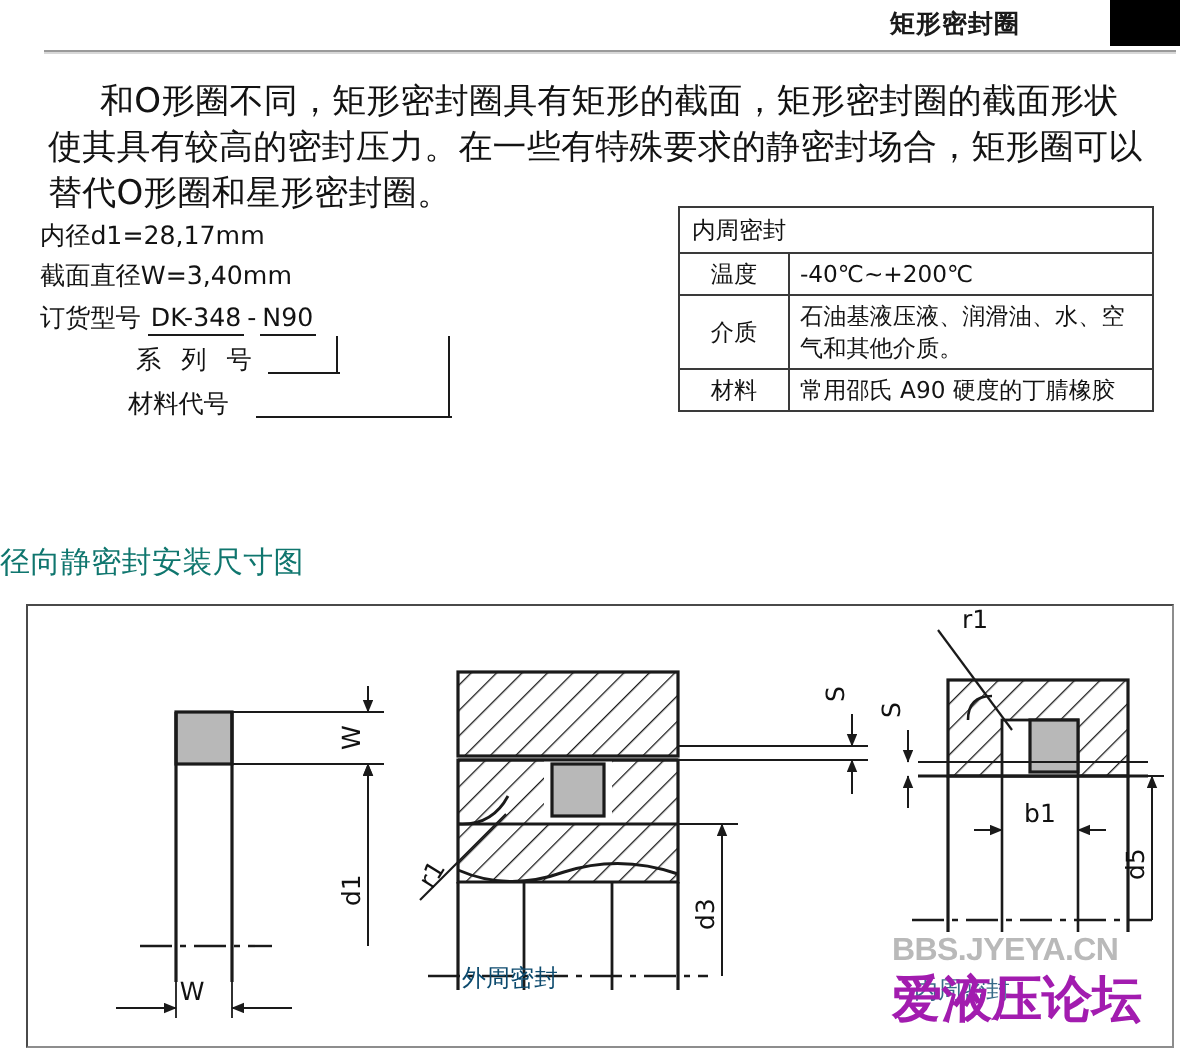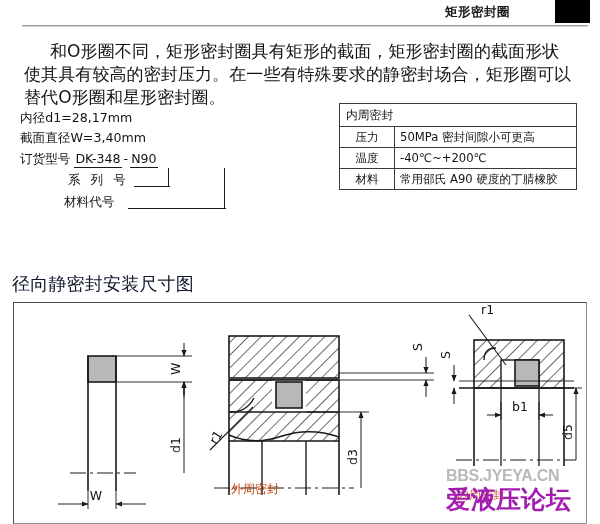--- a/index.html
+++ b/index.html
@@ -129,41 +129,41 @@
   .tbl-key {
     width: 44px;
     text-align: center;
     white-space: nowrap;
   }
   .tbl-val { text-align: left; }
 
   
   #figure-caption {
     position: absolute;
-    left: 12px; top: 272px;
-    font-size: 18px;
-    color: #0f172a;
+    left: 0; top: 272px;
+    font-size: 15px;
+    color: #0f766e;
     letter-spacing: .2px;
   }
   #figure-box {
     position: absolute;
     left: 13px; top: 302px;
     width: 572px; height: 220px;
     border: 1.6px solid #4a4a4a;
     border-right-color: #8d8d8d;
     border-bottom-color: #8d8d8d;
     background: #fff;
     overflow: hidden;
   }
   #figure-svg { display: block; }
 
   .fig-label {
     position: absolute;
     font-size: 12px;
-    color: #c2410c;
+    color: #0c4a6e;
     white-space: nowrap;
   }
   #label-outer-seal { left: 231px; top: 481px; }
   #label-inner-seal { left: 457px; top: 487px; opacity: .82; }
 
   
   #watermark {
     position: absolute;
     left: 446px; top: 466px;
     width: 154px;
@@ -216,26 +216,26 @@
     <span class="leader-line" style="left:162px; top:-1px; width:1.4px; height:41px;"></span>
   </div>
 </div>
 
 <table id="tech-table">
   <tbody>
     <tr>
       <td class="head-cell" colspan="2">内周密封</td>
     </tr>
     <tr>
-      <td class="tbl-key">压力</td>
-      <td class="tbl-val">50MPa 密封间隙小可更高</td>
+      <td class="tbl-key">温度</td>
+      <td class="tbl-val">-40℃~+200℃</td>
     </tr>
     <tr>
-      <td class="tbl-key">温度</td>
-      <td class="tbl-val">-40℃~+200℃</td>
+      <td class="tbl-key">介质</td>
+      <td class="tbl-val">石油基液压液、润滑油、水、空气和其他介质。</td>
     </tr>
     <tr>
       <td class="tbl-key">材料</td>
       <td class="tbl-val">常用邵氏 A90 硬度的丁腈橡胶</td>
     </tr>
   </tbody>
 </table>
 
 <div id="figure-caption">径向静密封安装尺寸图</div>
 

